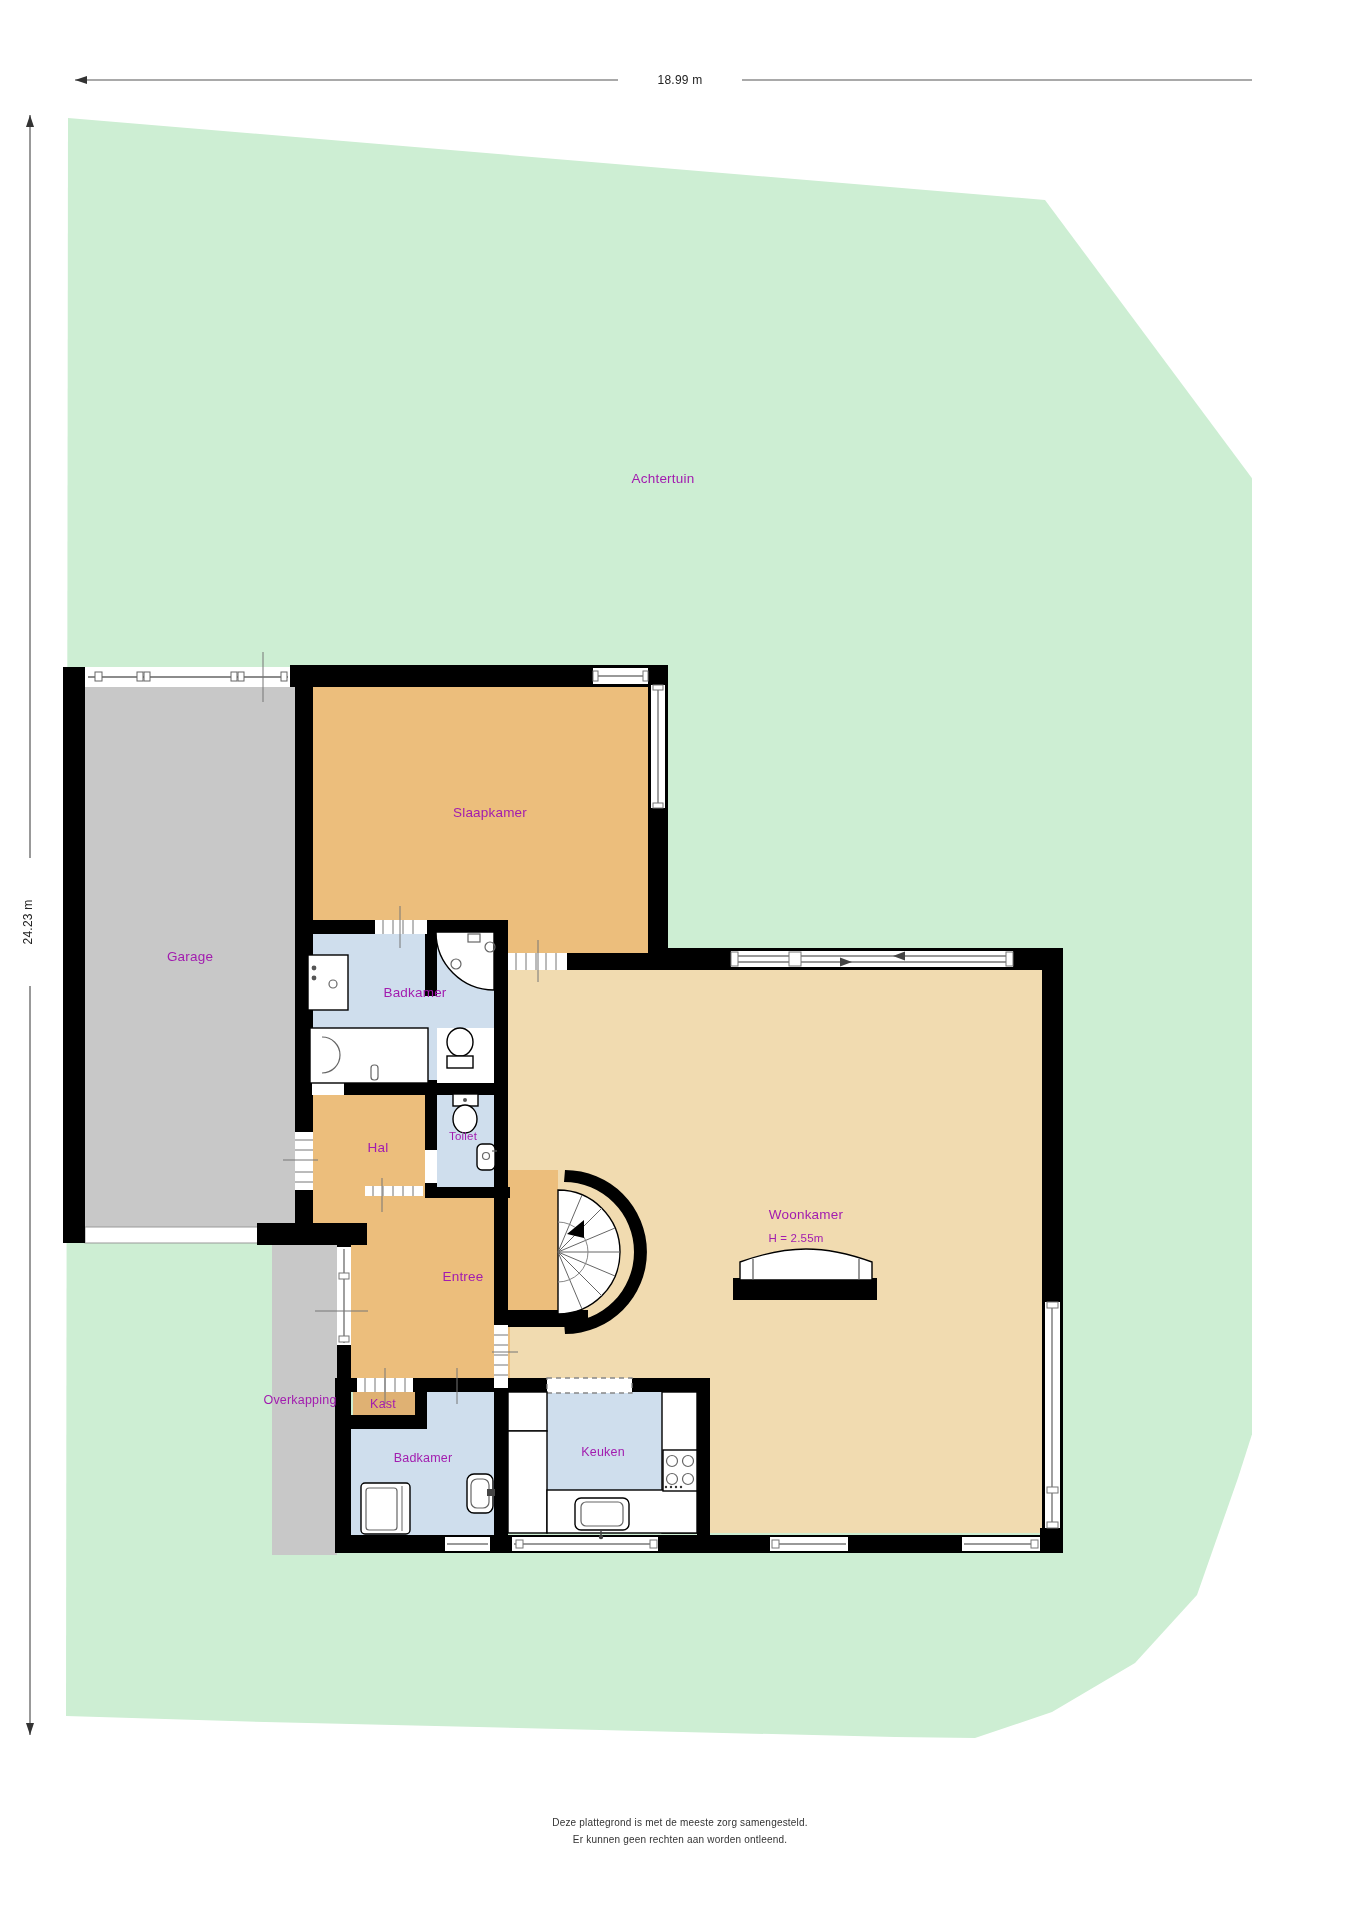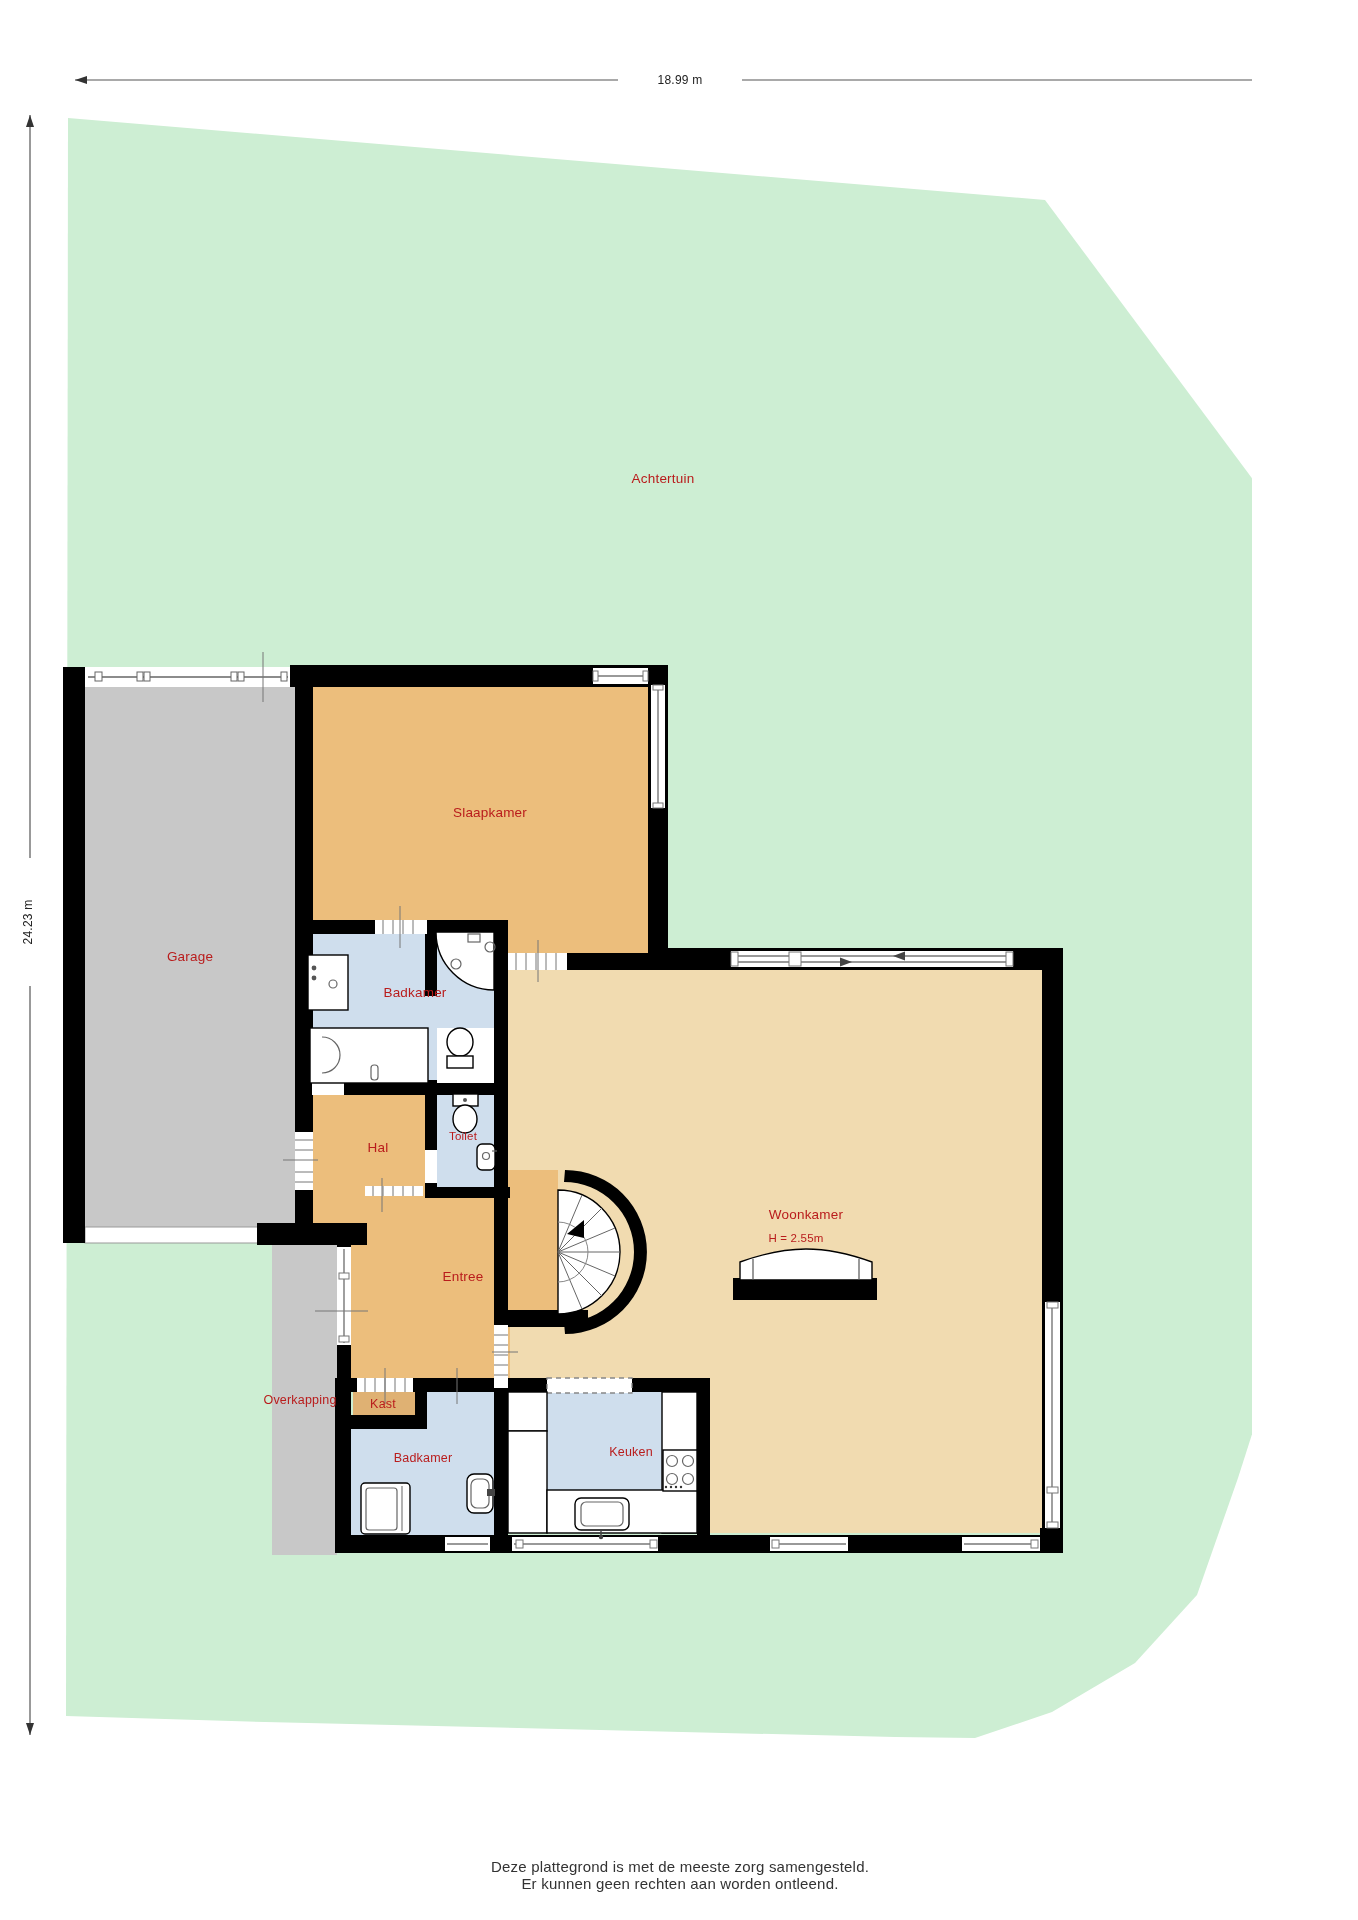--- a/index.html
+++ b/index.html
@@ -1,25 +1,25 @@
 <!DOCTYPE html>
 <html><head>
 <meta charset="utf-8">
 <style>
   html,body{margin:0;padding:0;background:#ffffff;}
   .plan{position:relative;width:1252px;height:1920px;background:#ffffff;overflow:hidden;
         font-family:"Liberation Sans",sans-serif;}
   .plan svg{position:absolute;left:0;top:0;}
-  .lbl{position:absolute;transform:translate(-50%,-50%);font-size:13.5px;color:#b91c1c;
+  .lbl{position:absolute;transform:translate(-50%,-50%);font-size:13.5px;color:#a21caf;
        white-space:nowrap;letter-spacing:.2px;}
   .lbl.small{font-size:11.5px;}
   .lbl.mid{font-size:12.5px;}
   .lbl.dim{font-size:12px;color:#222;background:#fff;padding:0 4px;}
   .lbl.rot{transform:translate(-50%,-50%) rotate(-90deg);}
-  .lbl.foot{font-size:15px;color:#333;margin-top:44px;}
+  .lbl.foot{font-size:10px;color:#333;}
   .wall{fill:#000;}
   .win{fill:#fff;}
   .fix{fill:#fff;stroke:#000;stroke-width:1.4;}
   .fixg{fill:none;stroke:#666;stroke-width:1.2;}
   .hair{stroke:#777;stroke-width:1;}
   .dimline{stroke:#555;stroke-width:1.2;}
 </style>
 </head>
 <body>
 
@@ -341,17 +341,17 @@
   <div class="lbl" style="left:490px;top:812px;">Slaapkamer</div>
   <div class="lbl" style="left:395px;top:992px;margin-left:20px;">Badkamer</div>
   <div class="lbl small" style="left:463px;top:1136px;">Toilet</div>
   <div class="lbl" style="left:368px;top:1147px;padding-left:20px;">Hal</div>
   <div class="lbl" style="left:463px;top:1276px;">Entree</div>
   <div class="lbl" style="left:798px;top:1214px;margin-left:8px;">Woonkamer</div>
   <div class="lbl small" style="left:796px;top:1238px;">H = 2.55m</div>
   <div class="lbl mid" style="left:300px;top:1400px;">Overkapping</div>
   <div class="lbl mid" style="left:383px;top:1404px;">Kast</div>
   <div class="lbl mid" style="left:423px;top:1458px;">Badkamer</div>
-  <div class="lbl mid" style="left:603px;top:1452px;margin-left:28px;">Keuken</div>
+  <div class="lbl mid" style="left:603px;top:1452px;">Keuken</div>
 
   <div class="lbl foot" style="left:680px;top:1822px;">Deze plattegrond is met de meeste zorg samengesteld.</div>
   <div class="lbl foot" style="left:680px;top:1839px;">Er kunnen geen rechten aan worden ontleend.</div>
 </div>
 
 </body></html>

